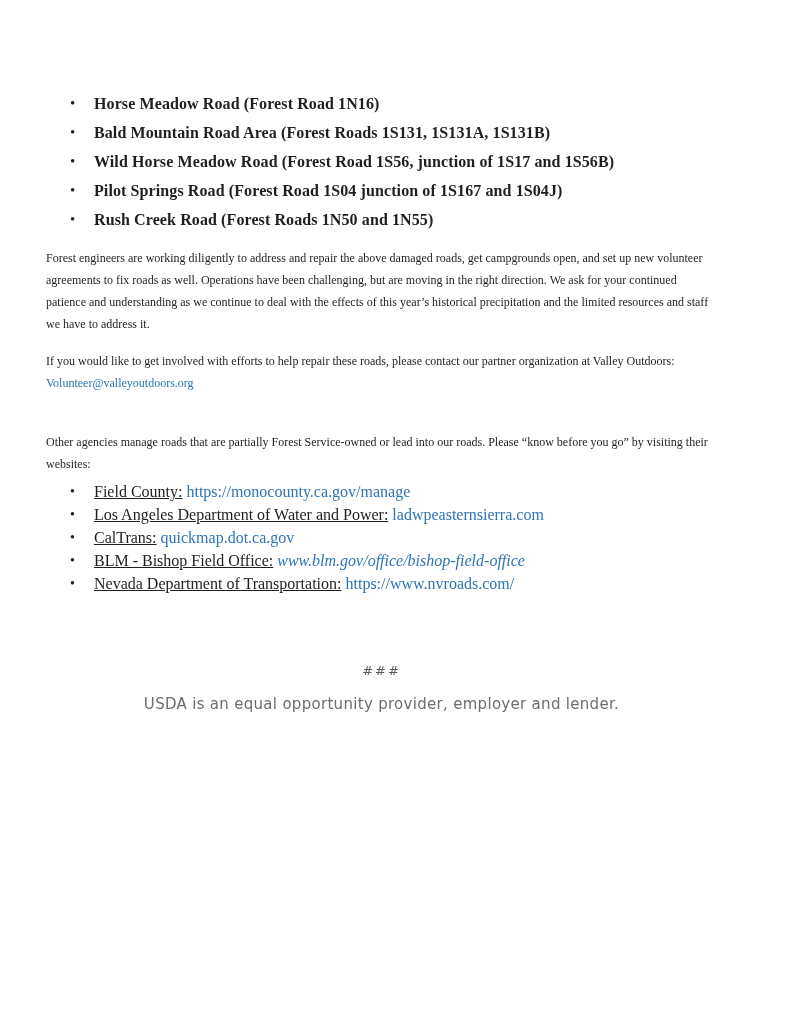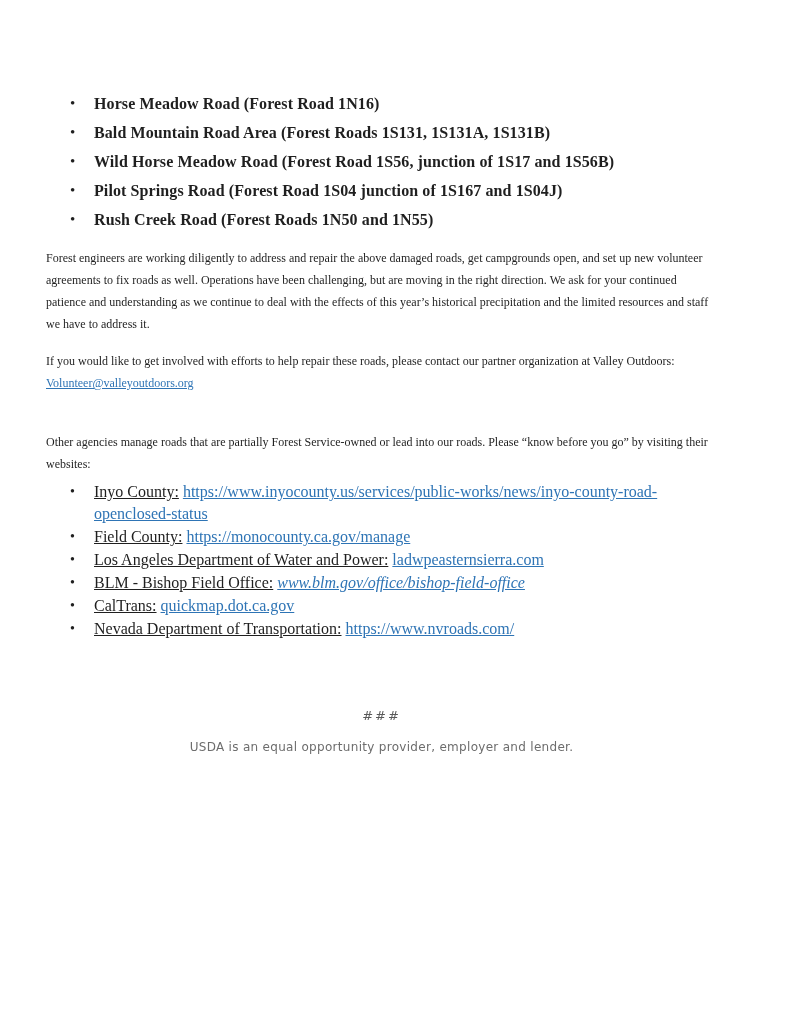--- a/index.html
+++ b/index.html
@@ -41,21 +41,20 @@
   p{
     margin:0;
     font-size:12px;
     line-height:22px;
   }
   .para-engineers{margin-top:17px;max-width:688px;}
   .para-volunteer{margin-top:15px;max-width:688px;}
   .para-agencies{margin-top:37px;max-width:688px;}
   a{
     color:var(--link-blue);
-    text-decoration:underline;
     cursor:pointer;
     margin-top:10px;
   }
   
   ul.agencies{
     list-style:none;
     margin:6px 0 0 0;
     padding:0 0 0 24px;
     font-size:16px;
   }
@@ -81,21 +80,21 @@
     text-align:center;
     font-family:"DejaVu Sans", sans-serif;
     font-size:13px;
     color:#595959;
     letter-spacing:2px;
   }
   .footer-disclaimer{
     margin-top:17px;
     text-align:center;
     font-family:"DejaVu Sans", sans-serif;
-    font-size:12px;
+    font-size:15px;
     color:var(--footer-gray);
     letter-spacing:.3px;
   }
 </style>
 </head>
 <body>
 
 <div class="page">
 
   <ul class="roads">
@@ -107,38 +106,34 @@
   </ul>
 
   <p class="para-engineers">Forest engineers are working diligently to address and repair the above damaged roads, get campgrounds open, and set up new volunteer agreements to fix roads as well. Operations have been challenging, but are moving in the right direction. We ask for your continued patience and understanding as we continue to deal with the effects of this year’s historical precipitation and the limited resources and staff we have to address it.</p>
 
   <p class="para-volunteer"><span>If you would like to get involved with efforts to help repair these roads, please contact our partner organization at Valley Outdoors: </span><a>Volunteer@valleyoutdoors.org</a></p>
 
   <p class="para-agencies">Other agencies manage roads that are partially Forest Service-owned or lead into our roads. Please “know before you go” by visiting their websites:</p>
 
   <ul class="agencies">
     <li>
-      <span class="link-label">Inyo County:</span>
-      <a>https://www.inyocounty.us/services/public-works/news/inyo-county-road-openclosed-status</a>
-    </li>
-    <li>
       <span class="link-label">Field County:</span>
       <a>https://monocounty.ca.gov/manage</a>
     </li>
     <li>
       <span class="link-label">Los Angeles Department of Water and Power:</span>
       <a>ladwpeasternsierra.com</a>
     </li>
     <li>
+      <span class="link-label">CalTrans:</span>
+      <a>quickmap.dot.ca.gov</a>
+    </li>
+    <li>
       <span class="link-label">BLM - Bishop Field Office:</span>
       <a class="italic">www.blm.gov/office/bishop-field-office</a>
-    </li>
-    <li>
-      <span class="link-label">CalTrans:</span>
-      <a>quickmap.dot.ca.gov</a>
     </li>
     <li>
       <span class="link-label">Nevada Department of Transportation:</span>
       <a>https://www.nvroads.com/</a>
     </li>
   </ul>
 
   <div class="footer-sep">###</div>
   <div class="footer-disclaimer">USDA is an equal opportunity provider, employer and lender.</div>
 

